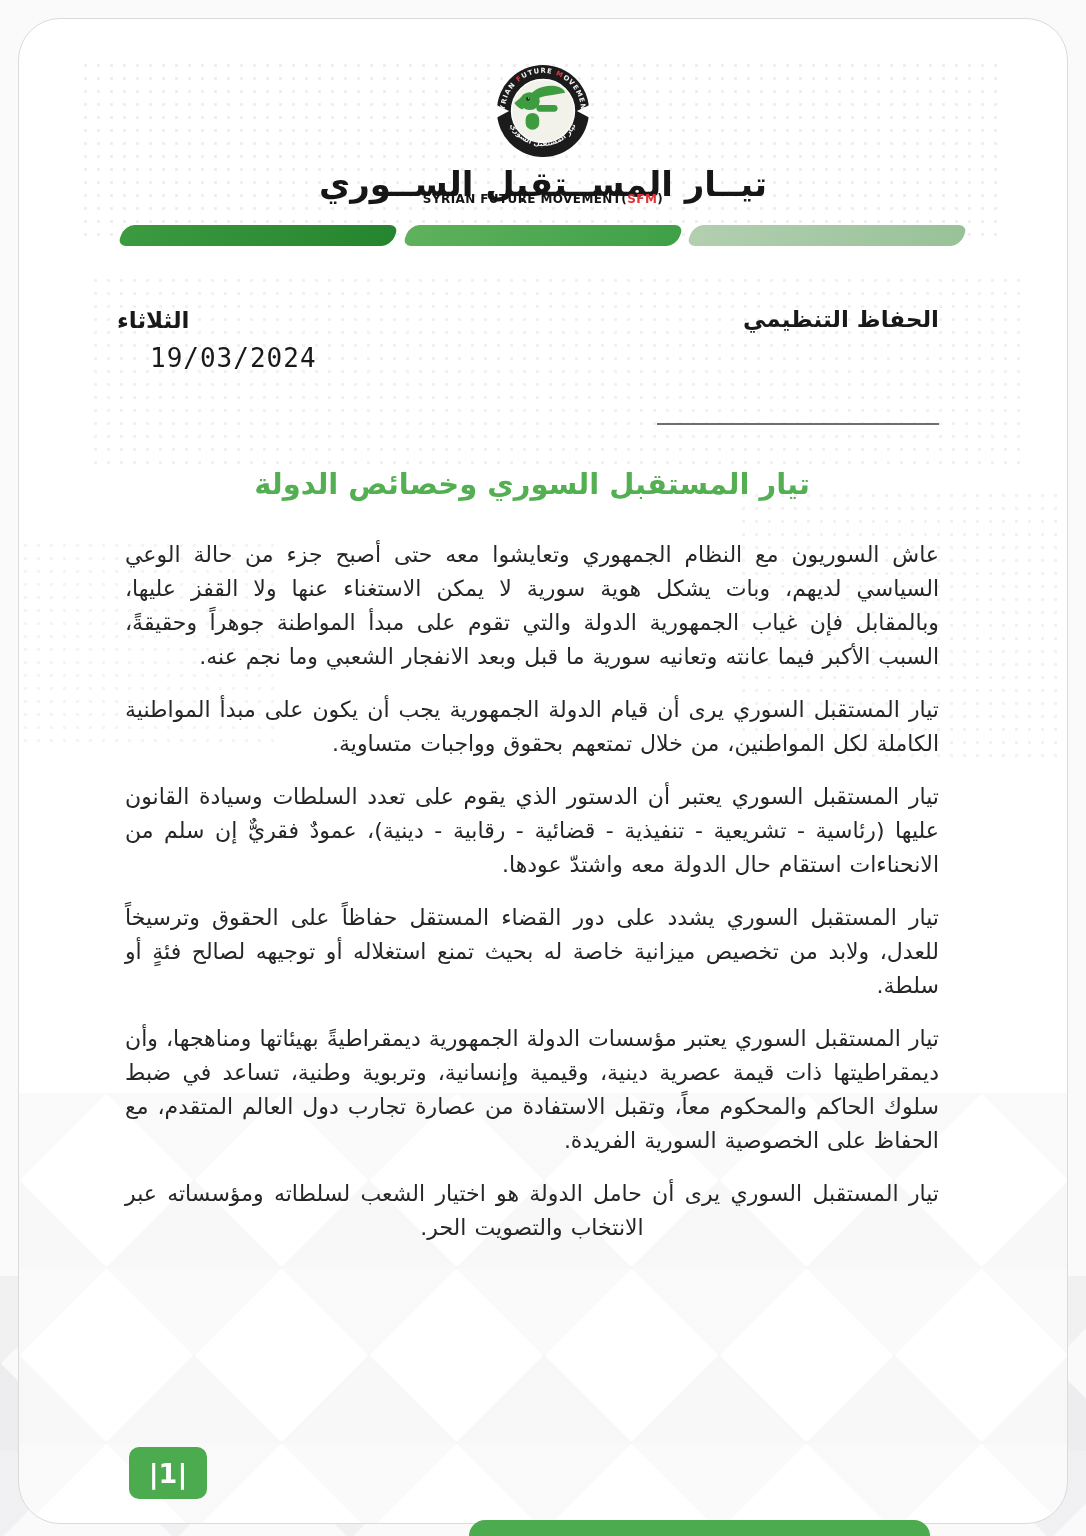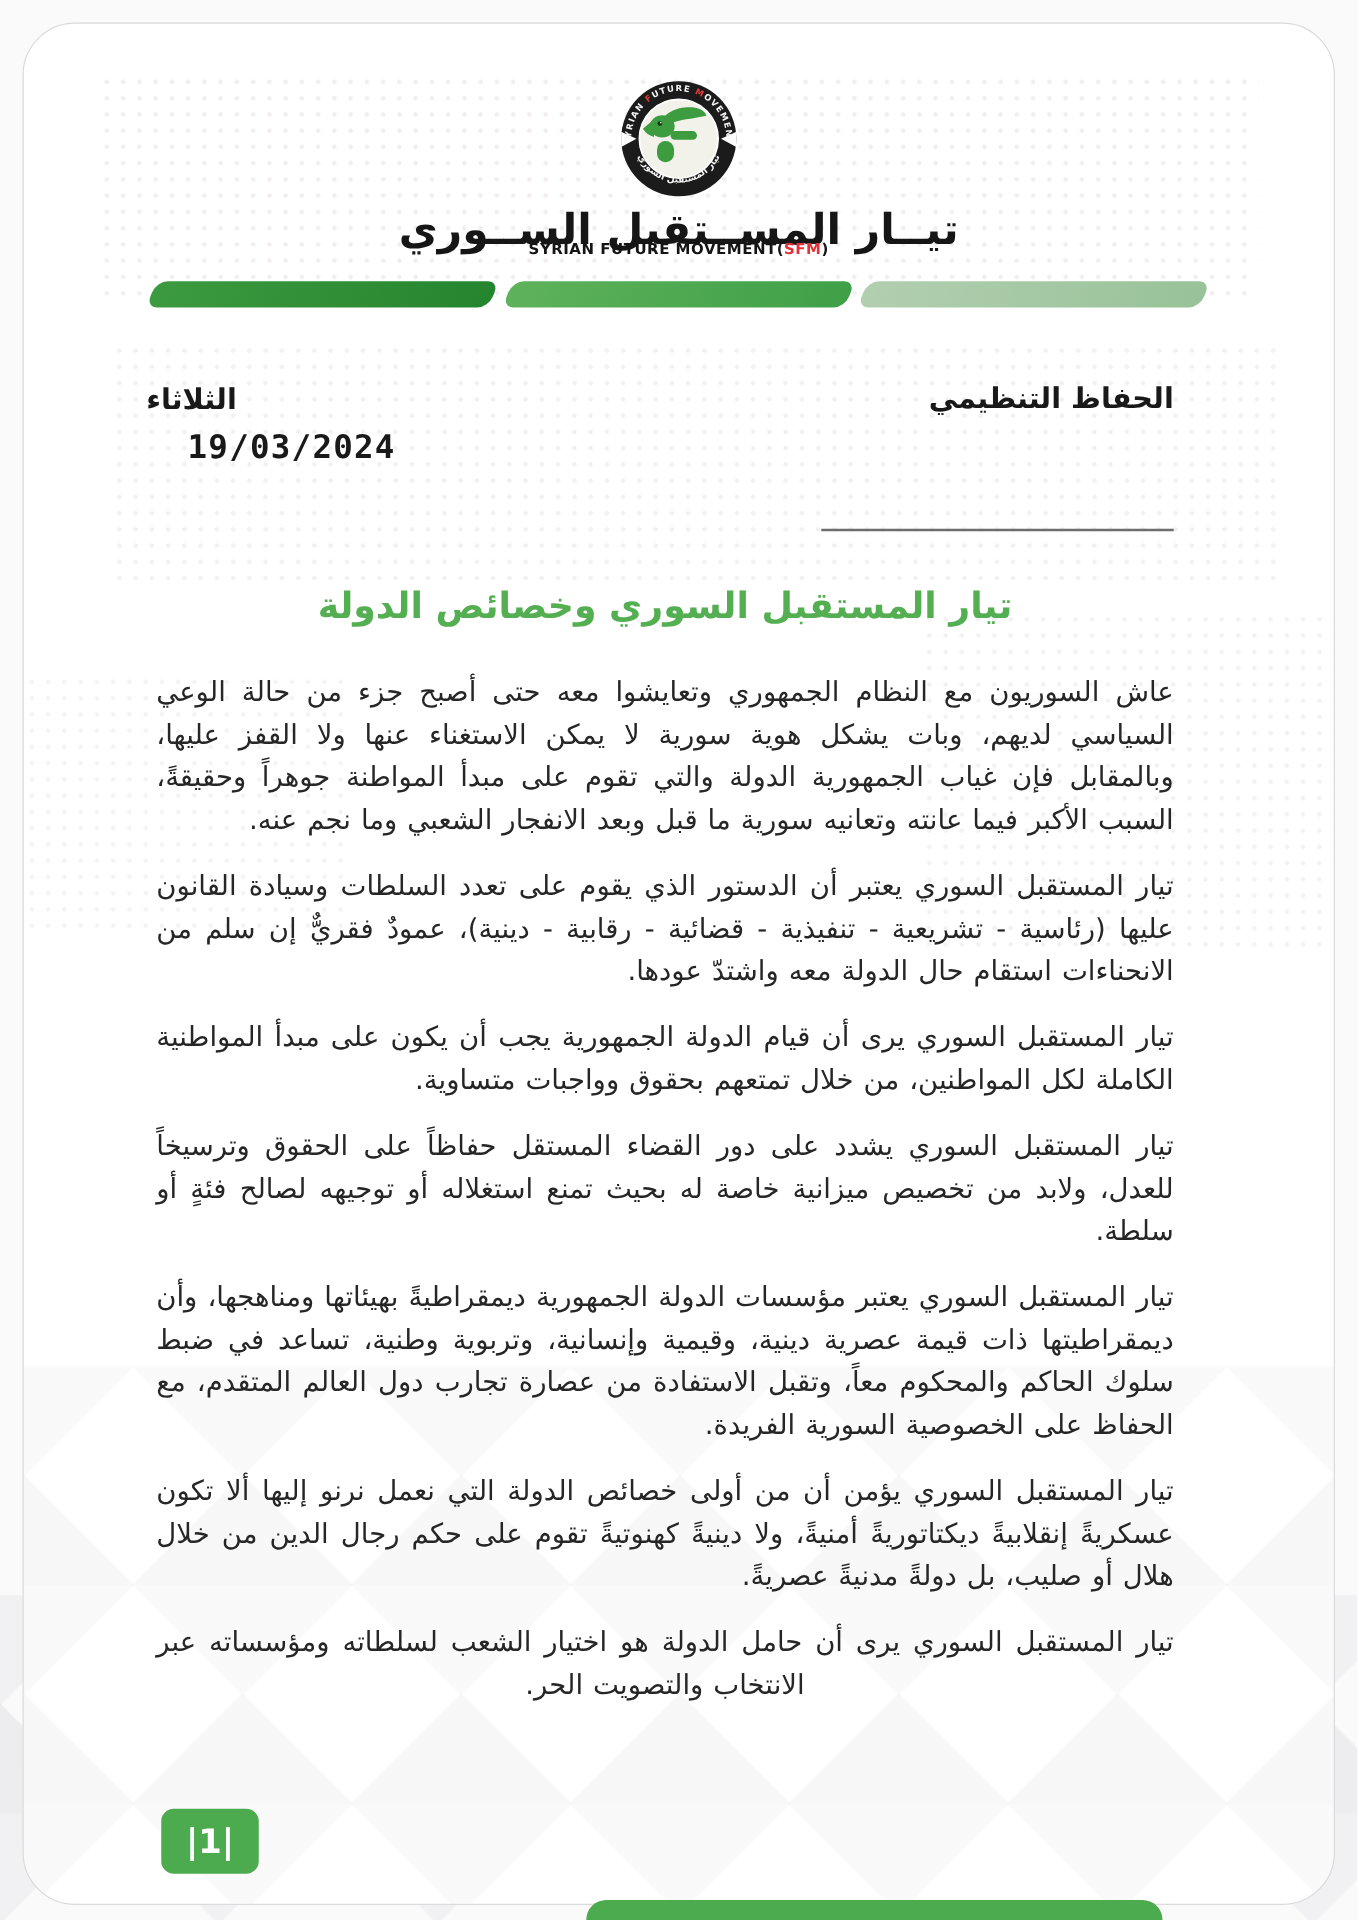--- a/index.html
+++ b/index.html
@@ -80,21 +80,21 @@
   .header-sep {
     position: absolute; top: 404px; right: 128px; width: 282px; z-index: 1;
     border-top: 2px solid #6e6e6e;
   }
   .header-left {
     position: absolute; top: 288px; left: 98px; width: 170px; z-index: 1;
     text-align: left; direction: ltr;
   }
   .weekday { font-size: 23px; font-weight: 600; color: #191919; text-align: left;
              direction: rtl; padding-right: 2px; }
-  .date { font-family: "DejaVu Sans Mono", monospace; font-size: 26px; font-weight: 700;
+  .date { font-family: "DejaVu Sans Mono", monospace; font-size: 26px; font-weight: 400;
           color: #191919; margin-top: 10px; letter-spacing: 1px; text-align: right; margin-left: 33px; }
 
   .article { position: absolute; top: 448px; left: 106px; right: 128px; z-index: 1; }
   .article h1 {
     text-align: center; font-size: 29px; font-weight: bold; color: #54ae52;
     margin-bottom: 37px;
   }
   .article p {
     direction: rtl; text-align: justify; text-align-last: right;
     font-size: 22px; line-height: 34px; color: #262626;
@@ -171,24 +171,23 @@
   <div class="header-sep"></div>
 
   <div class="header-left">
     <div class="weekday">الثلاثاء</div>
     <div class="date">19/03/2024</div>
   </div>
 
   <div class="article">
     <h1>تيار المستقبل السوري وخصائص الدولة</h1>
     <p>عاش السوريون مع النظام الجمهوري وتعايشوا معه حتى أصبح جزء من حالة الوعي السياسي لديهم، وبات يشكل هوية سورية لا يمكن الاستغناء عنها ولا القفز عليها، وبالمقابل فإن غياب الجمهورية الدولة والتي تقوم على مبدأ المواطنة جوهراً وحقيقةً، السبب الأكبر فيما عانته وتعانيه سورية ما قبل وبعد الانفجار الشعبي وما نجم عنه.</p>
+    <p>تيار المستقبل السوري يرى أن قيام الدولة الجمهورية يجب أن يكون على مبدأ المواطنية الكاملة لكل المواطنين، من خلال تمتعهم بحقوق وواجبات متساوية.</p>
     <p>تيار المستقبل السوري يعتبر أن الدستور الذي يقوم على تعدد السلطات وسيادة القانون عليها (رئاسية - تشريعية - تنفيذية - قضائية - رقابية - دينية)، عمودٌ فقريٌّ إن سلم من الانحناءات استقام حال الدولة معه واشتدّ عودها.</p>
-    <p>تيار المستقبل السوري يرى أن قيام الدولة الجمهورية يجب أن يكون على مبدأ المواطنية الكاملة لكل المواطنين، من خلال تمتعهم بحقوق وواجبات متساوية.</p>
     <p>تيار المستقبل السوري يشدد على دور القضاء المستقل حفاظاً على الحقوق وترسيخاً للعدل، ولابد من تخصيص ميزانية خاصة له بحيث تمنع استغلاله أو توجيهه لصالح فئةٍ أو سلطة.</p>
     <p>تيار المستقبل السوري يعتبر مؤسسات الدولة الجمهورية ديمقراطيةً بهيئاتها ومناهجها، وأن ديمقراطيتها ذات قيمة عصرية دينية، وقيمية وإنسانية، وتربوية وطنية، تساعد في ضبط سلوك الحاكم والمحكوم معاً، وتقبل الاستفادة من عصارة تجارب دول العالم المتقدم، مع الحفاظ على الخصوصية السورية الفريدة.</p>
-    <p>تيار المستقبل السوري يؤمن أن من أولى خصائص الدولة التي نعمل نرنو إليها ألا تكون عسكريةً إنقلابيةً ديكتاتوريةً أمنيةً، ولا دينيةً كهنوتيةً تقوم على حكم رجال الدين من خلال هلال أو صليب، بل دولةً مدنيةً عصريةً.</p>
     <p class="center-last">تيار المستقبل السوري يرى أن حامل الدولة هو اختيار الشعب لسلطاته ومؤسساته عبر الانتخاب والتصويت الحر.</p>
   </div>
 
   <div class="page-badge">|1|</div>
 </div>
 
 <div class="footer-bar"></div>
 
 </body></html>

